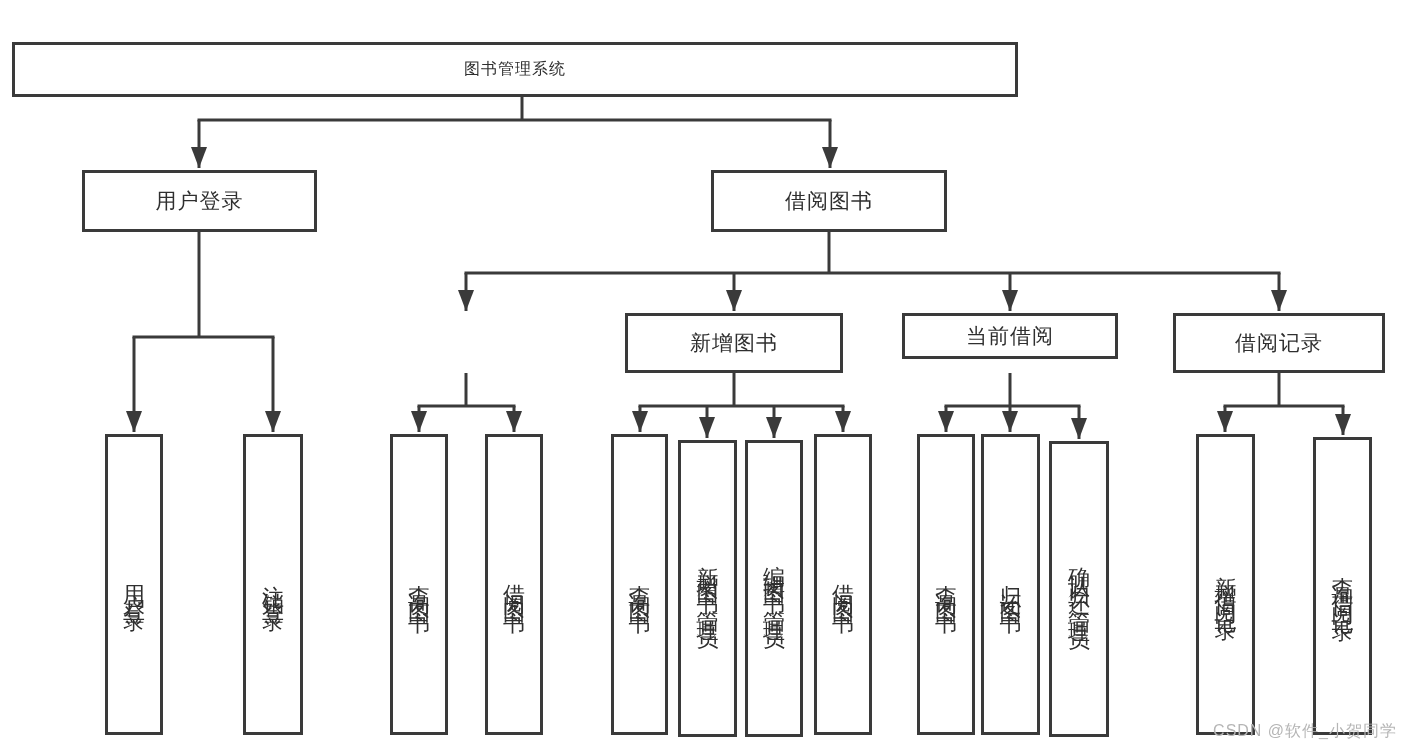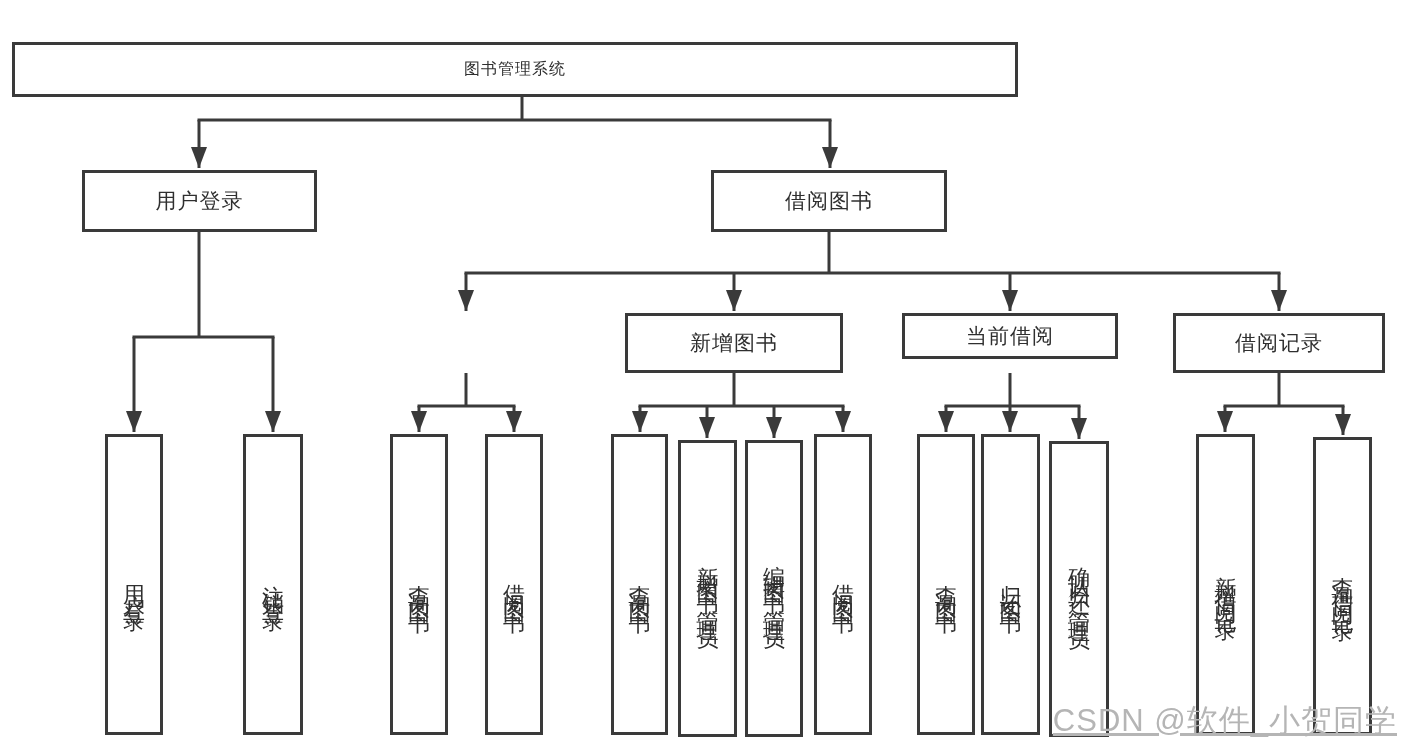--- a/index.html
+++ b/index.html
@@ -49,26 +49,25 @@
     writing-mode: vertical-rl;
     text-orientation: mixed;
     font-size: 22px;
     letter-spacing: 9px;
     line-height: 1;
   }
   .watermark {
     position: absolute;
     right: 8px;
     bottom: 5px;
-    font-size: 31px;
+    font-size: 16px;
     color: #b5b5b5;
     letter-spacing: 1px;
     white-space: nowrap;
     z-index: 5;
-    text-decoration: underline;
   }
 </style>
 </head>
 <body>
 
 <div class="canvas">
 
   <svg class="connectors" viewBox="0 0 1405 747" xmlns="http://www.w3.org/2000/svg">
     <defs>
       <marker id="arrow" markerUnits="userSpaceOnUse" markerWidth="26" markerHeight="20" refX="23" refY="10" orient="auto">

